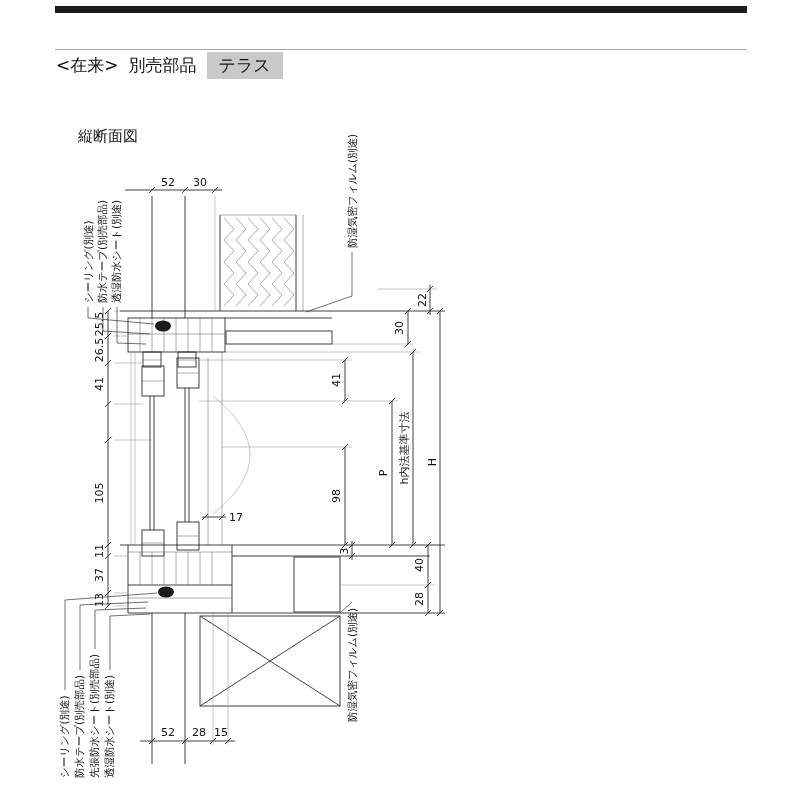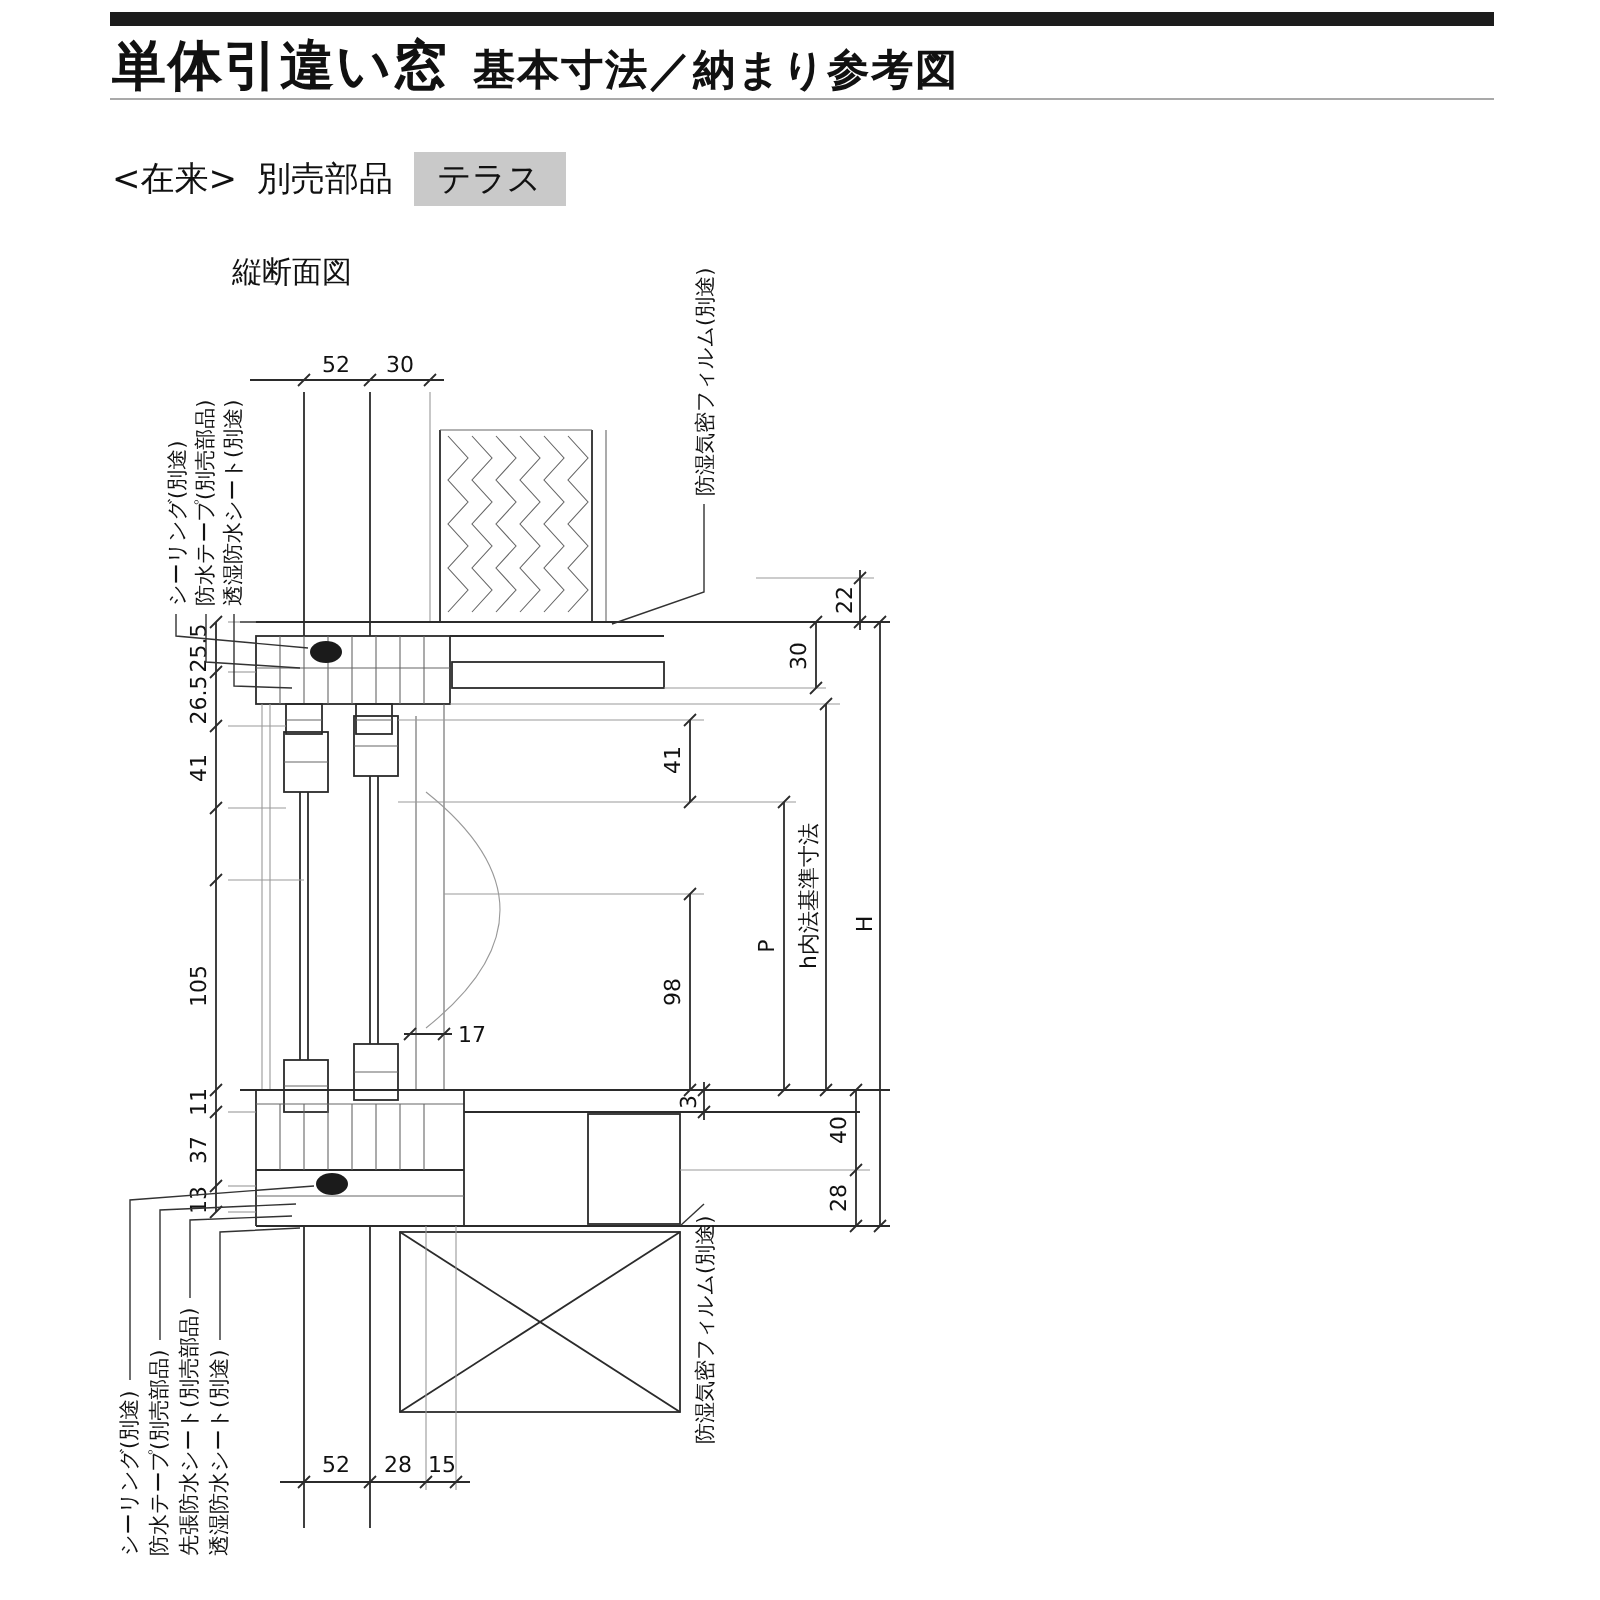--- a/index.html
+++ b/index.html
@@ -3,44 +3,40 @@
 <meta charset="utf-8">
 <style>
   html,body{margin:0;padding:0;background:#fff;}
   .page{position:relative;width:800px;height:800px;background:#fff;overflow:hidden;
         font-family:"DejaVu Sans",sans-serif;color:#111;}
   .top-bar{position:absolute;left:55px;top:6px;width:692px;height:7px;background:#1c1c1c;}
   .title-row{position:absolute;left:56px;top:15px;display:flex;align-items:baseline;gap:12px;}
   .title-main{font-size:27px;font-weight:bold;letter-spacing:1px;}
   .title-sub{font-size:21px;font-weight:bold;letter-spacing:1px;}
   .rule{position:absolute;left:55px;top:49px;width:692px;height:1px;background:#a9a9a9;}
-  .spec-row{position:absolute;left:56px;top:76px;display:flex;align-items:center;gap:10px;font-size:17px;}
+  .spec-row{position:absolute;left:56px;top:52px;display:flex;align-items:center;gap:10px;font-size:17px;}
   .spec-badge{padding:2px 12px;font-size:17px;}
-  .section-label{position:absolute;left:78px;top:127px;font-size:15px;margin-left:38px;}
+  .section-label{position:absolute;left:78px;top:127px;font-size:15px;}
   svg.drawing{position:absolute;left:0;top:0;}
   svg line,svg path,svg polyline,svg rect{stroke:#2b2b2b;stroke-width:0.9;fill:none;}
   svg .thin{stroke:#666;stroke-width:0.55;}
   svg .xlight{stroke:#999;stroke-width:0.55;}
   svg .leader{stroke:#333;stroke-width:0.7;}
   svg .blob{fill:#1b1b1b;stroke:none;}
   svg text{stroke:none;fill:#111;font-family:"DejaVu Sans",sans-serif;}
   svg text.dim{font-size:11px;}
   svg text.callout{font-size:10.5px;}
 </style>
 </head>
 <body>
 
 <div class="page">
 
   <div class="top-bar" style="background: rgb(28, 28, 28);"></div>
 
-  <div class="title-row">
-    <span class="title-main">単体引違い窓</span>
-    <span class="title-sub">基本寸法／納まり参考図</span>
-  </div>
 
   <div class="rule"></div>
 
   <div class="spec-row">
     <span>&lt;在来&gt;</span>
     <span>別売部品</span>
     <span class="spec-badge" style="background: rgb(201, 201, 201);">テラス</span>
   </div>
 
   <div class="section-label">縦断面図</div>

